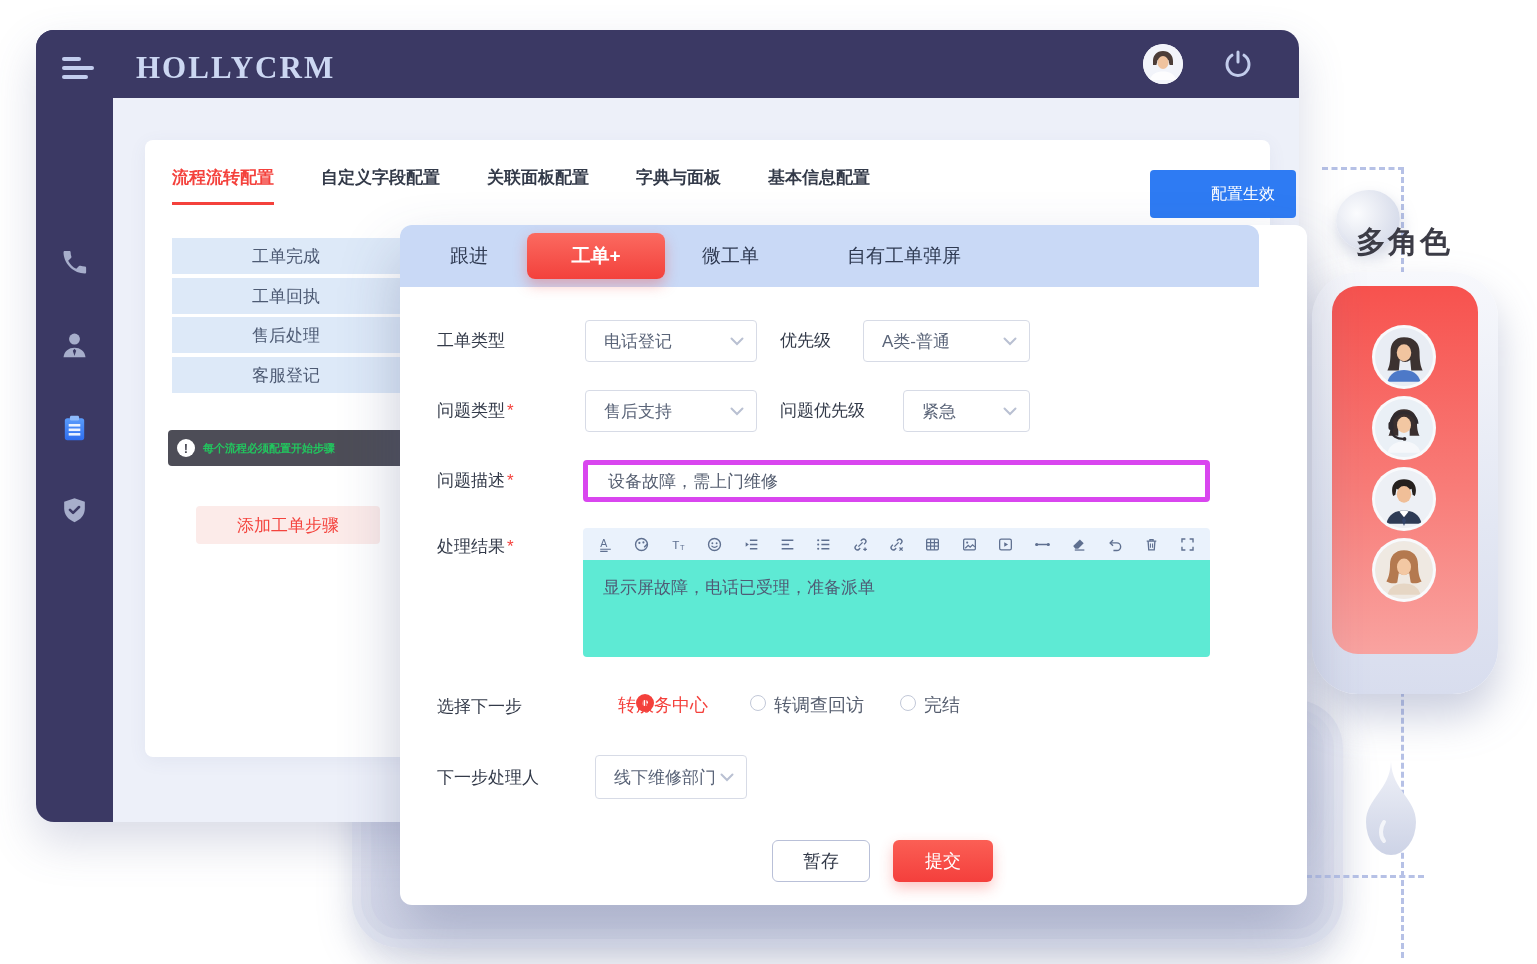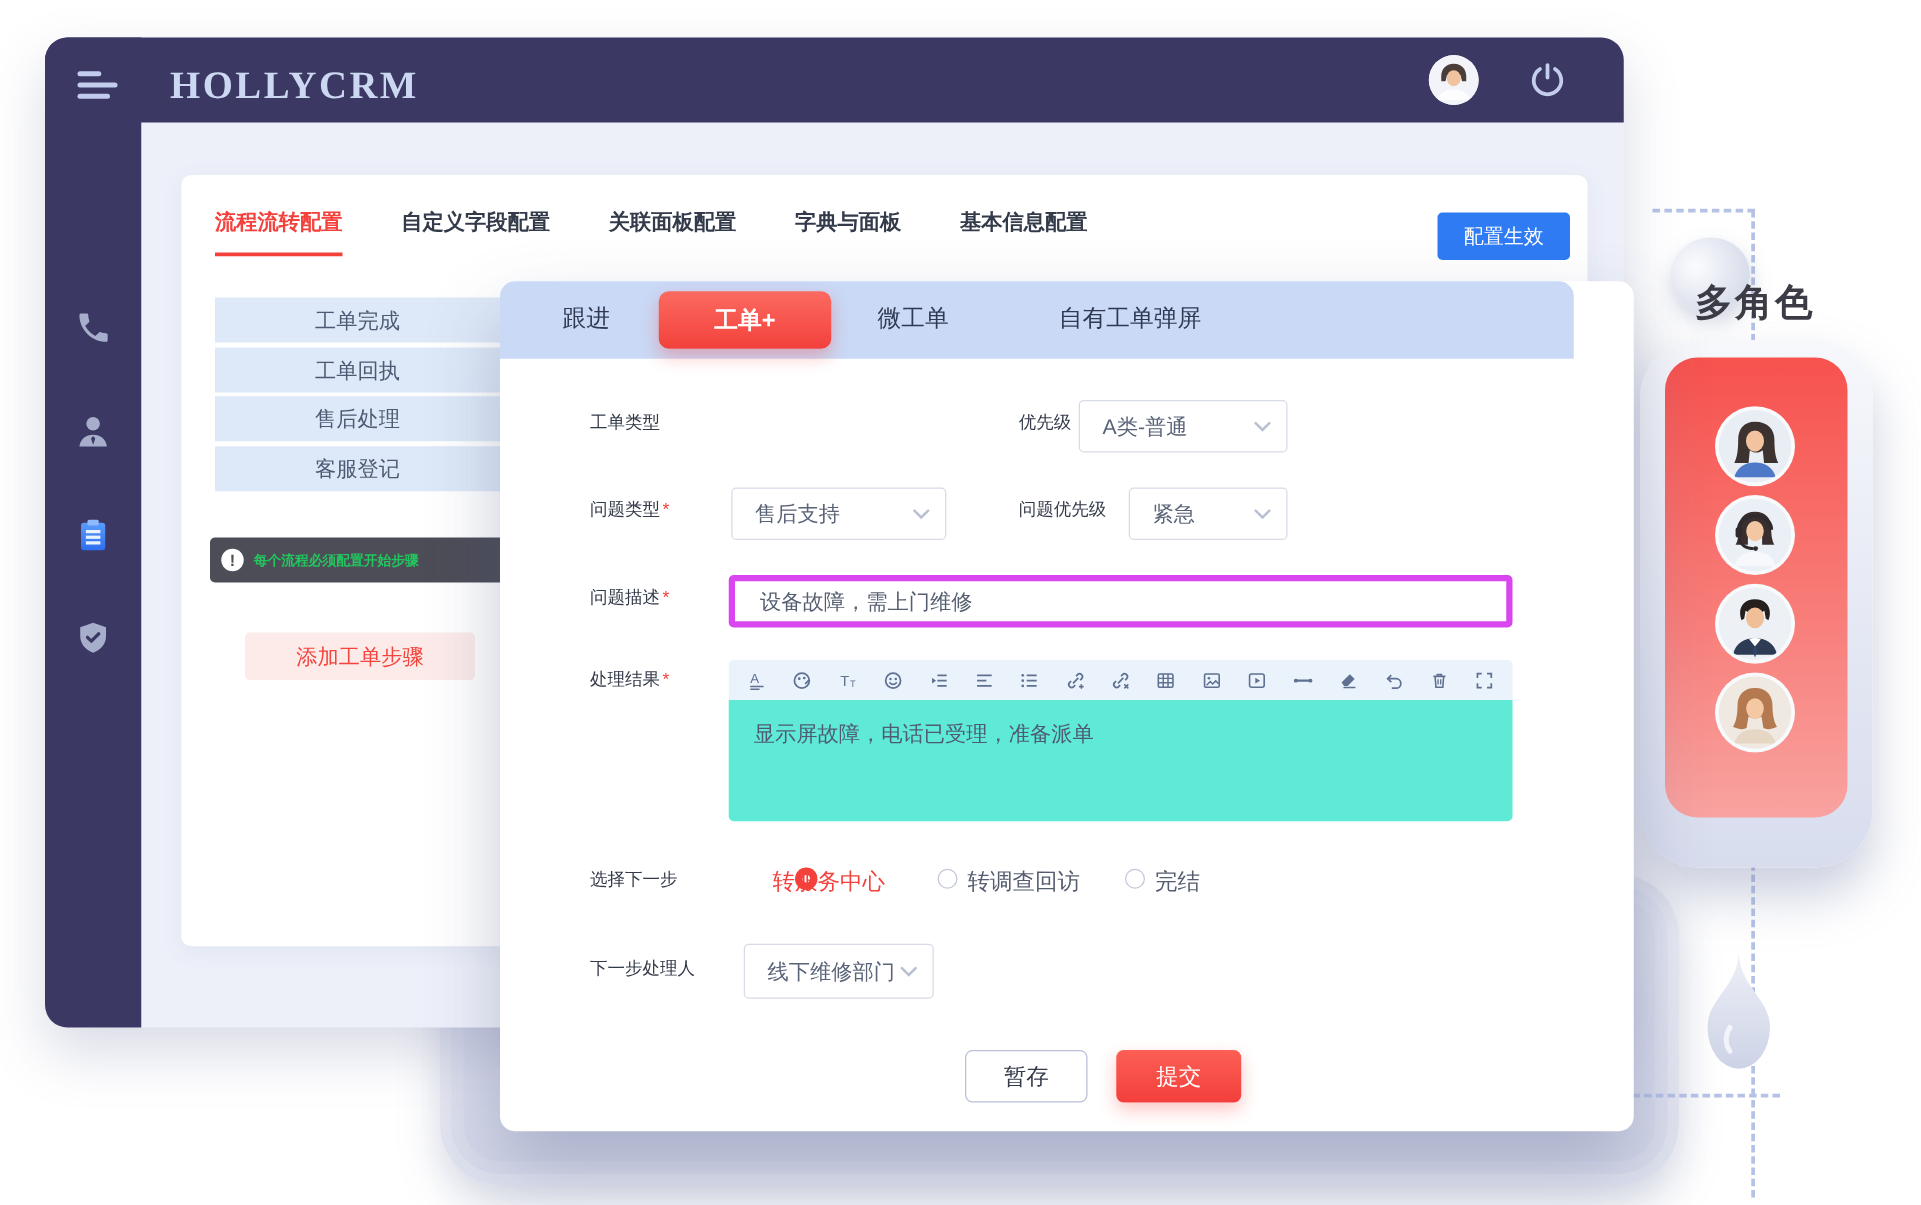--- a/index.html
+++ b/index.html
@@ -29,42 +29,42 @@
   .hd-power{left:1186px;top:18px;width:32px;height:32px;cursor:pointer;}
 
   .side-icon{left:23px;width:31px;height:31px;cursor:pointer;}
 
   
   .card{left:109px;top:110px;width:1125px;height:617px;background:#ffffff;border-radius:8px;
         box-shadow:0 4px 18px rgba(90,100,140,.07);}
   .nav-tabs{left:27px;top:26px;display:flex;gap:47px;}
   .nav-tab{font-size:17px;font-weight:600;color:#333a49;cursor:pointer;padding-bottom:13px;white-space:nowrap;}
   .nav-tab.active{color:#f4413c;border-bottom:3px solid #f4413c;}
-  .apply-btn{left:1005px;top:30px;width:106px;height:38px;background:#2e7bf3;color:#fff;font-size:16px;
-             border-radius:4px;display:flex;align-items:center;justify-content:center;cursor:pointer;}
+  .apply-btn{left:1005px;top:30px;width:106px;height:48px;background:#2e7bf3;color:#fff;font-size:16px;
+             border-radius:4px;display:flex;align-items:center;justify-content:center;cursor:pointer;padding-left:40px;}
   .step-row{left:27px;width:228px;height:36px;background:#dde9f8;color:#4d5a73;font-size:17px;
             display:flex;align-items:center;justify-content:center;cursor:pointer;}
   .tooltip{left:23px;top:290px;width:236px;height:36px;background:#4d4d57;border-radius:4px;
            display:flex;align-items:center;gap:8px;padding-left:9px;box-sizing:border-box;}
   .tooltip .bang{width:18px;height:18px;border-radius:50%;background:#ffffff;color:#4d4d57;
                  font-weight:bold;font-size:13px;display:flex;align-items:center;justify-content:center;flex:0 0 auto;}
   .tooltip .txt{color:#22c55e;font-size:11px;white-space:nowrap;font-weight:bold;}
   .add-step{left:51px;top:366px;width:184px;height:38px;background:#fcebe9;color:#f4443e;font-size:17px;
             border-radius:4px;display:flex;align-items:center;justify-content:center;cursor:pointer;}
 
   
   .modal{left:400px;top:225px;width:859px;height:680px;background:#ffffff;border-radius:12px;z-index:5;
          box-shadow:0 30px 60px rgba(70,80,125,.30);padding-left:48px;}
   .modal-tabbar{left:0;top:0;width:859px;height:62px;background:#c9d9f6;border-radius:12px 12px 0 0;}
   .mtab{top:0;height:62px;line-height:62px;font-size:19px;color:#2f3a52;cursor:pointer;}
   .mtab-active{left:127px;top:8px;width:138px;height:46px;border-radius:8px;cursor:pointer;
                background:linear-gradient(180deg,#fb6a60 0%,#f3413c 100%);
                box-shadow:0 6px 14px rgba(244,65,60,.35);
                color:#fff;font-size:19px;font-weight:bold;display:flex;align-items:center;justify-content:center;}
-  .flabel{left:37px;font-size:14px;color:#333a49;white-space:nowrap;margin-left:35px;}
+  .flabel{left:37px;font-size:17px;color:#333a49;white-space:nowrap;}
   .req{color:#f4413c;margin-left:2px;}
   .sel{border:1px solid #d7dbe6;border-radius:4px;background:#fff;display:flex;align-items:center;
        justify-content:space-between;padding:0 12px 0 18px;box-sizing:border-box;cursor:pointer;}
   .sel .val{font-size:17px;color:#5a6478;white-space:nowrap;}
   .tinput{border:5px solid #d946ef;border-radius:4px;background:#fff;display:flex;align-items:center;
           padding-left:20px;box-sizing:border-box;font-size:17px;color:#555e70;cursor:text;}
   .etoolbar{left:183px;top:303px;width:627px;height:32px;background:#eaf2fc;border-radius:4px 4px 0 0;
             display:flex;align-items:center;justify-content:space-between;padding:0 14px;box-sizing:border-box;}
   .etoolbar svg{cursor:pointer;display:block;}
   .econtent{left:183px;top:335px;width:627px;height:97px;background:#5eead4;border-radius:0 0 4px 4px;
@@ -192,20 +192,26 @@
 
   <div class="abs modal">
     <div class="abs modal-tabbar"></div>
     <div class="abs mtab" style="left:50px">跟进</div>
     <div class="abs mtab-active">工单+</div>
     <div class="abs mtab" style="left:302px">微工单</div>
     <div class="abs mtab" style="left:447px">自有工单弹屏</div>
 
     <div class="abs flabel" style="top:104px">
       <span>工单类型</span></div>
+    <div class="abs sel" style="left:185px;top:95px;width:172px;height:42px">
+      <span class="val">电话登记</span>
+      <svg width="14" height="9" viewBox="0 0 14 9">
+        <path d="M1.5 1.5l5.5 5.5 5.5-5.5" stroke="#b9c0d2" stroke-width="2" fill="none" stroke-linecap="round"></path>
+        </svg>
+    </div>
     <div class="abs flabel" style="left:380px;top:104px">
       <span>优先级</span></div>
     <div class="abs sel" style="left:463px;top:95px;width:167px;height:42px">
       <span class="val">A类-普通</span>
       <svg width="14" height="9" viewBox="0 0 14 9">
         <path d="M1.5 1.5l5.5 5.5 5.5-5.5" stroke="#b9c0d2" stroke-width="2" fill="none" stroke-linecap="round"></path>
         </svg>
     </div>
 
     <div class="abs flabel" style="top:174px">

